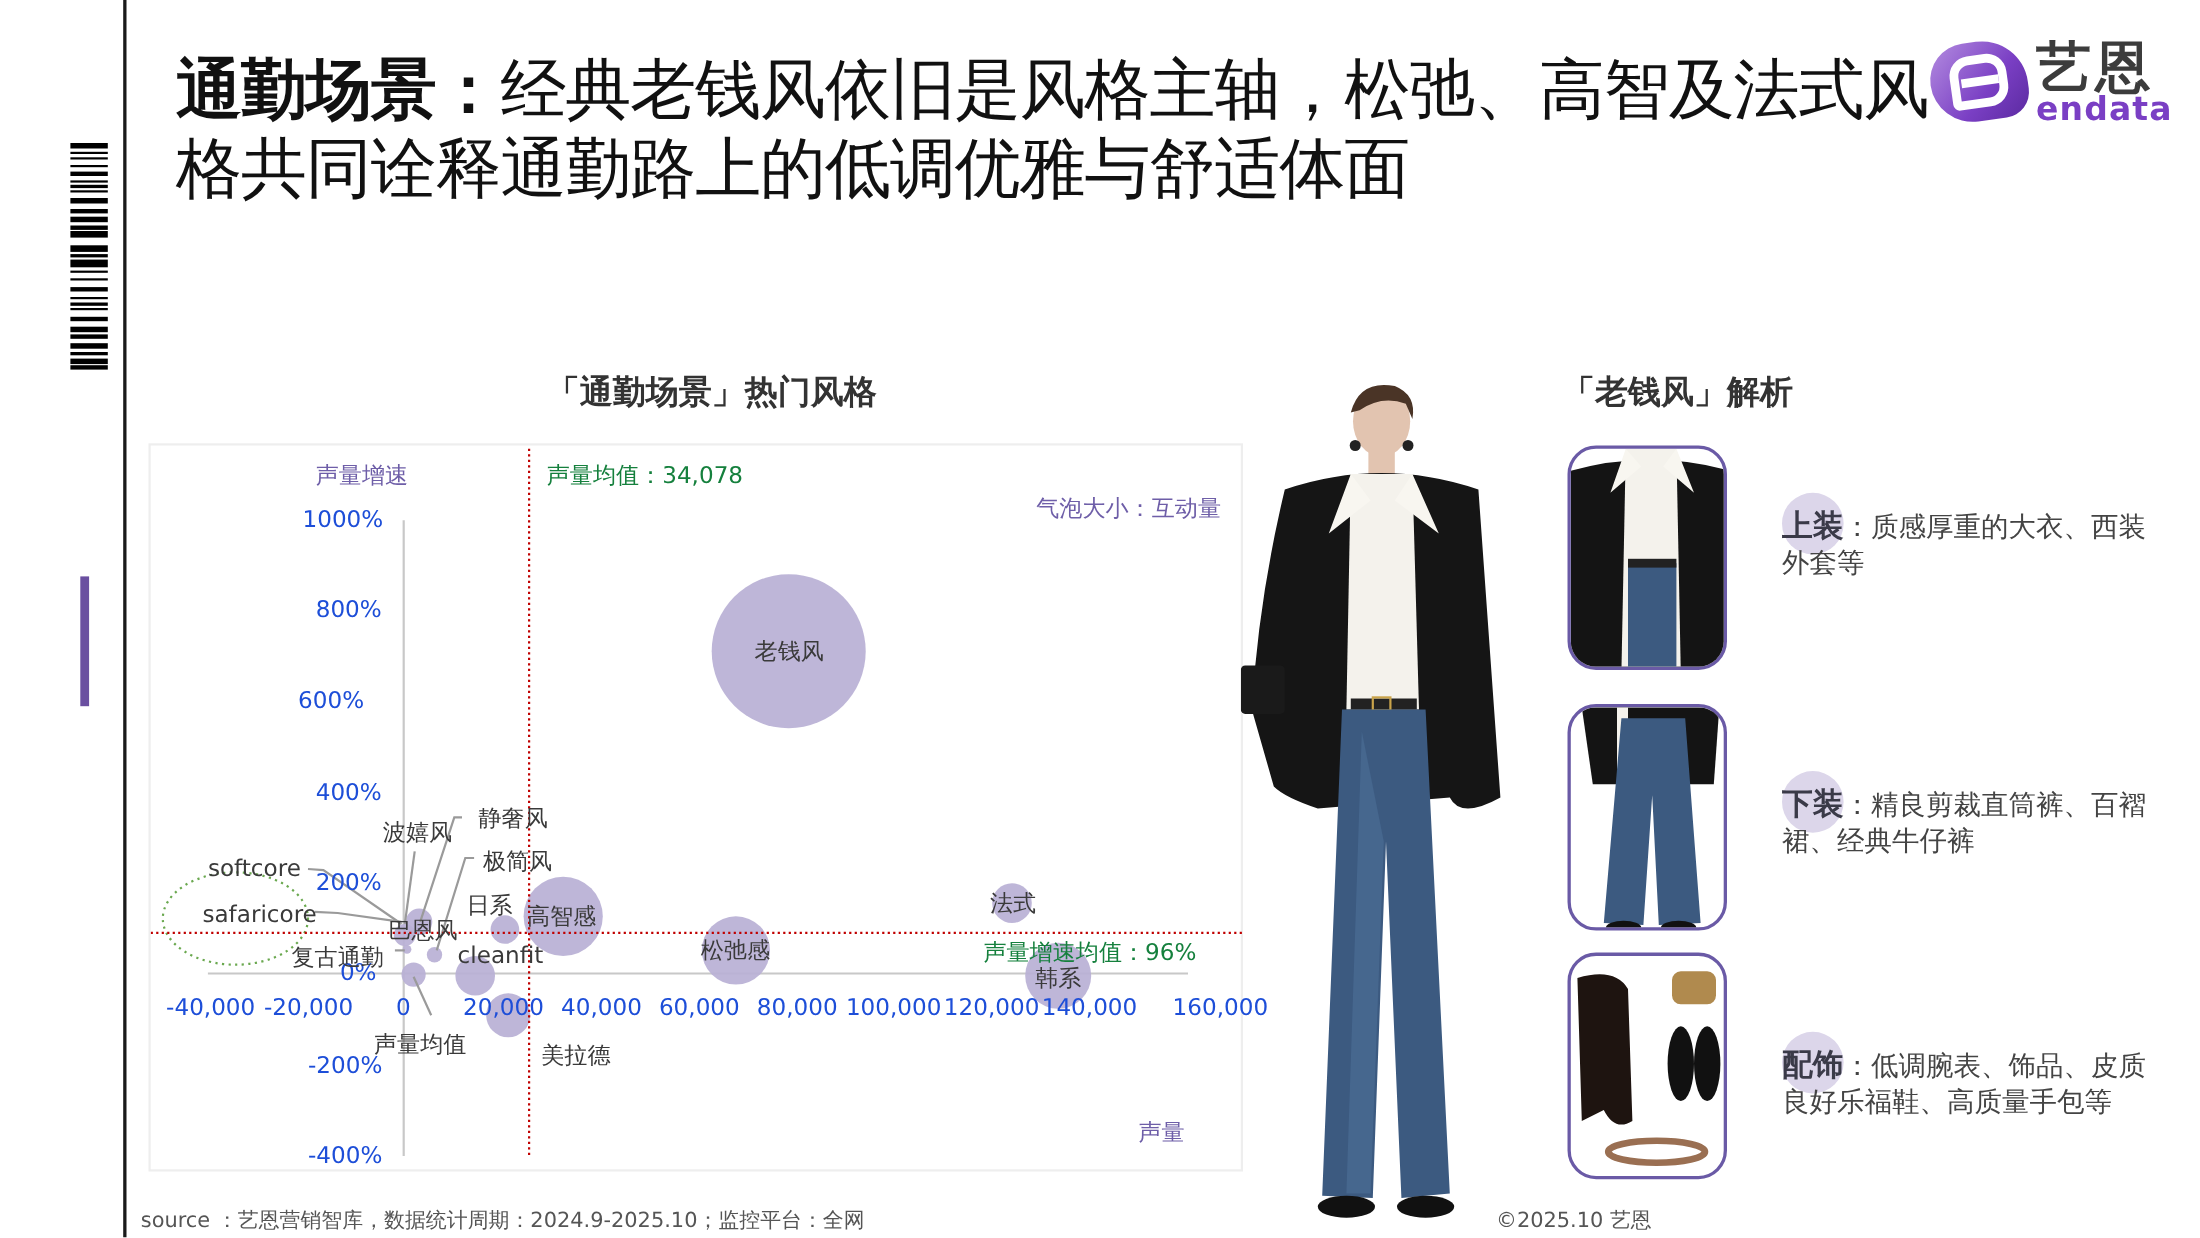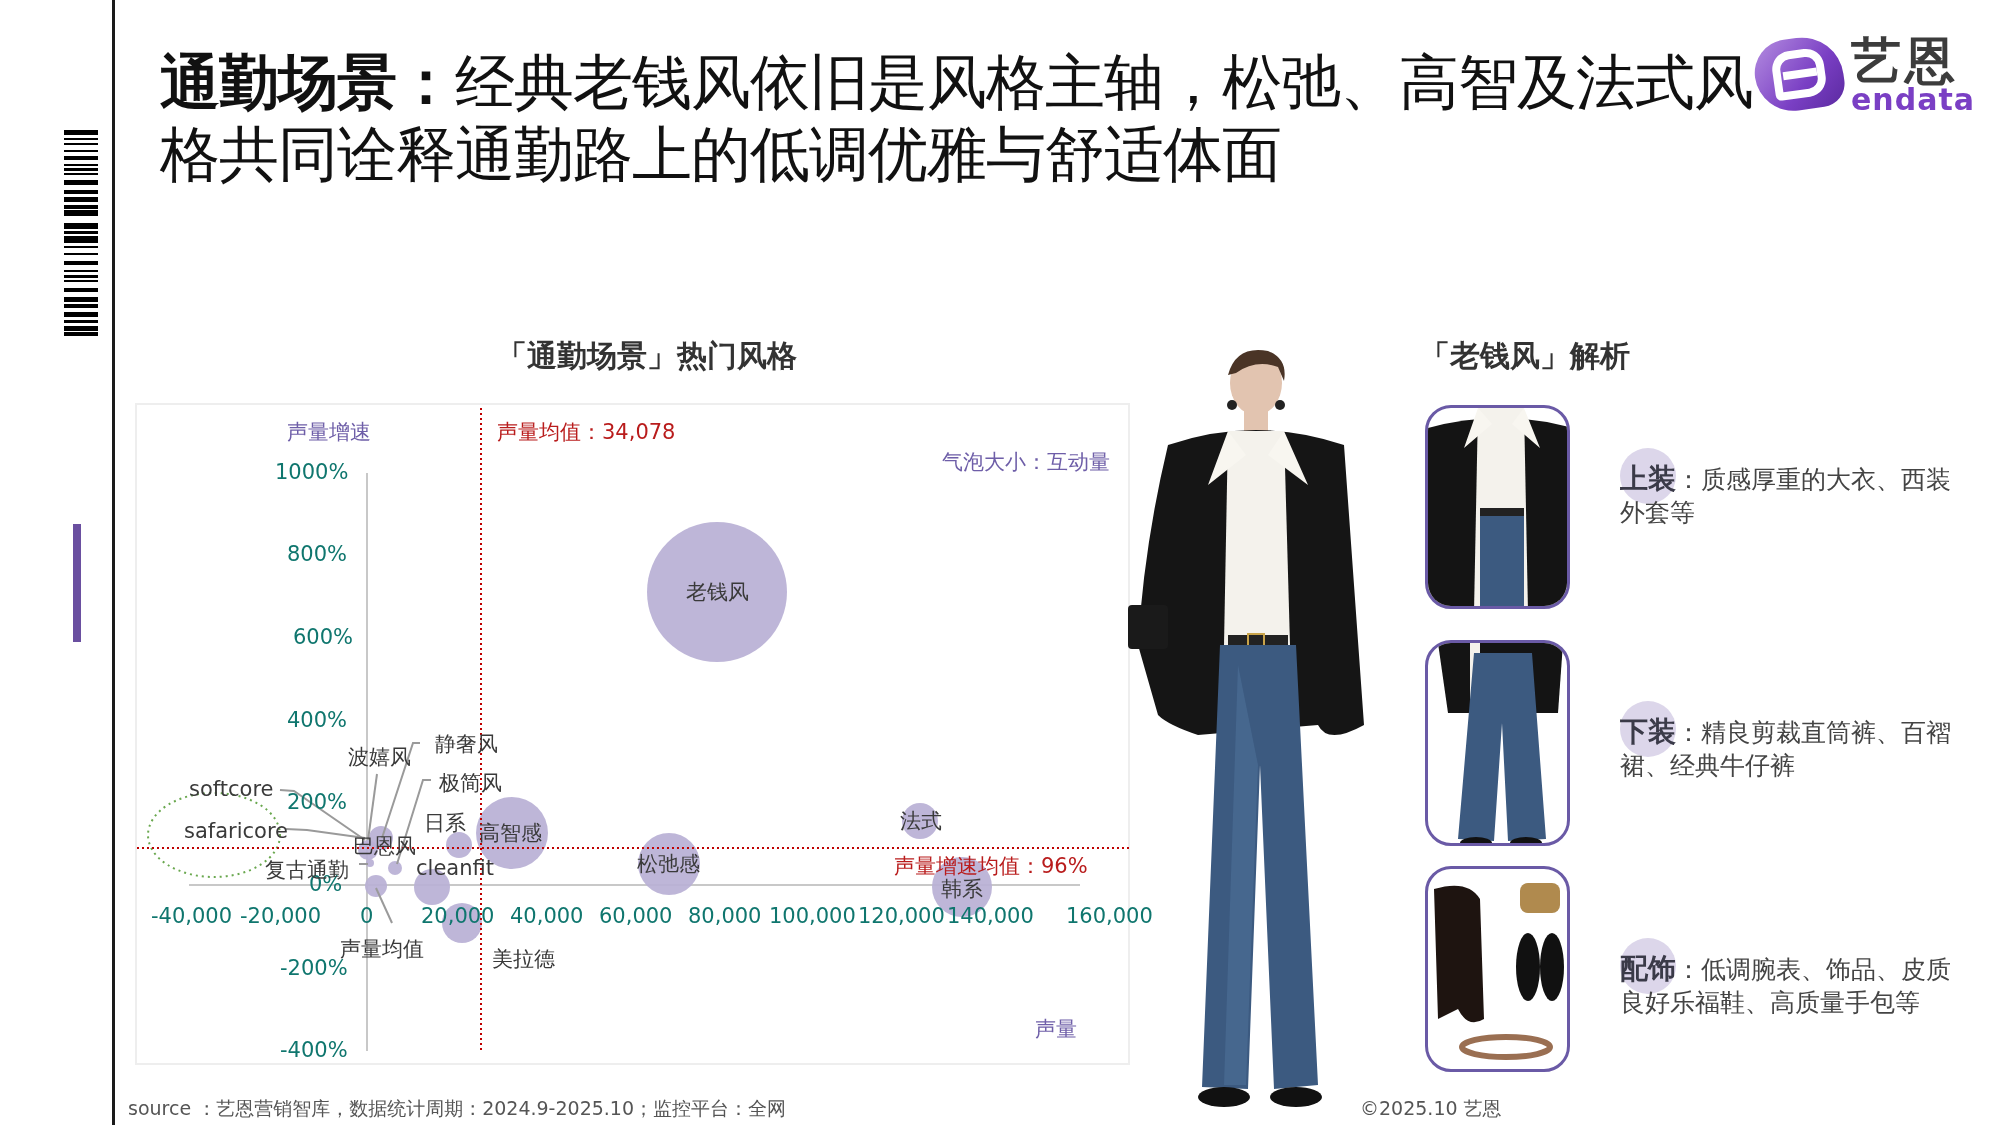--- a/index.html
+++ b/index.html
@@ -24,22 +24,22 @@
   .bullets { position: absolute; left: 180px; top: 216px; width: 1640px; font-size: 24px; line-height: 29px; color: #222; }
   .bullets li { list-style: none; position: relative; padding-left: 33px; }
   .bullets li::before { content: "•"; position: absolute; left: 0; top: 0; }
 
   .section-title { position: absolute; font-size: 30px; font-weight: bold; color: #333; }
 
   .chart-box { position: absolute; left: 135px; top: 403px; width: 995px; height: 662px; border: 2px solid #eeeeee; }
   .chart-svg { position: absolute; left: 0; top: 0; }
   .chart-label { position: absolute; font-size: 21px; white-space: nowrap; }
   .purple-text { color: #6e5ea8; }
-  .red-text { color: #b91c1c; }
-  .tick { position: absolute; font-size: 21px; color: #0f766e; white-space: nowrap; }
+  .red-text { color: #15803d; }
+  .tick { position: absolute; font-size: 21px; color: #1d4ed8; white-space: nowrap; }
   .bubble-label { position: absolute; font-size: 21px; color: #3a3a3a; white-space: nowrap; }
 
   .source { position: absolute; left: 128px; top: 1096px; font-size: 19px; color: #555; }
   .copyright { position: absolute; left: 1360px; top: 1096px; font-size: 19px; color: #555; }
 
   .model { position: absolute; left: 1128px; top: 345px; width: 282px; height: 780px; }
   .thumb { position: absolute; left: 1425px; width: 145px; border: 3px solid #6a5aa6; border-radius: 26px; overflow: hidden; background: #fff; }
   .thumb svg { display: block; }
   .feature { position: absolute; left: 1620px; width: 340px; font-size: 25px; line-height: 33px; color: #444; }
   .feature .dot { position: absolute; left: 0; top: -14px; width: 56px; height: 56px; border-radius: 50%; background: #dcd6ea; z-index: 0; }
@@ -140,21 +140,21 @@
   </svg>
 
   <div class="chart-label purple-text" style="left:150px; top:13px;">声量增速</div>
   <div class="chart-label red-text" style="left:360px; top:13px;">声量均值：34,078</div>
   <div class="chart-label purple-text" style="left:805px; top:4px;margin-top:39px;">气泡大小：互动量</div>
   <div class="chart-label purple-text" style="left:898px; top:610px;">声量</div>
   <div class="chart-label red-text" style="left:757px; top:447px;">声量增速均值：96%</div>
 
   <div class="tick" style="left:138px; top:55px;">1000%</div>
   <div class="tick" style="left:150px; top:137px;">800%</div>
-  <div class="tick" style="left:156px; top:220px;">600%</div>
+  <div class="tick" style="left:134px; top:220px;">600%</div>
   <div class="tick" style="left:150px; top:303px;">400%</div>
   <div class="tick" style="left:150px; top:385px;">200%</div>
   <div class="tick" style="left:172px; top:467px;">0%</div>
   <div class="tick" style="left:143px; top:551px;">-200%</div>
   <div class="tick" style="left:143px; top:633px;">-400%</div>
 
   <div class="tick" style="left:14px; top:499px;">-40,000</div>
   <div class="tick" style="left:103px; top:499px;">-20,000</div>
   <div class="tick" style="left:223px; top:499px;">0</div>
   <div class="tick" style="left:284px; top:499px;">20,000</div>

